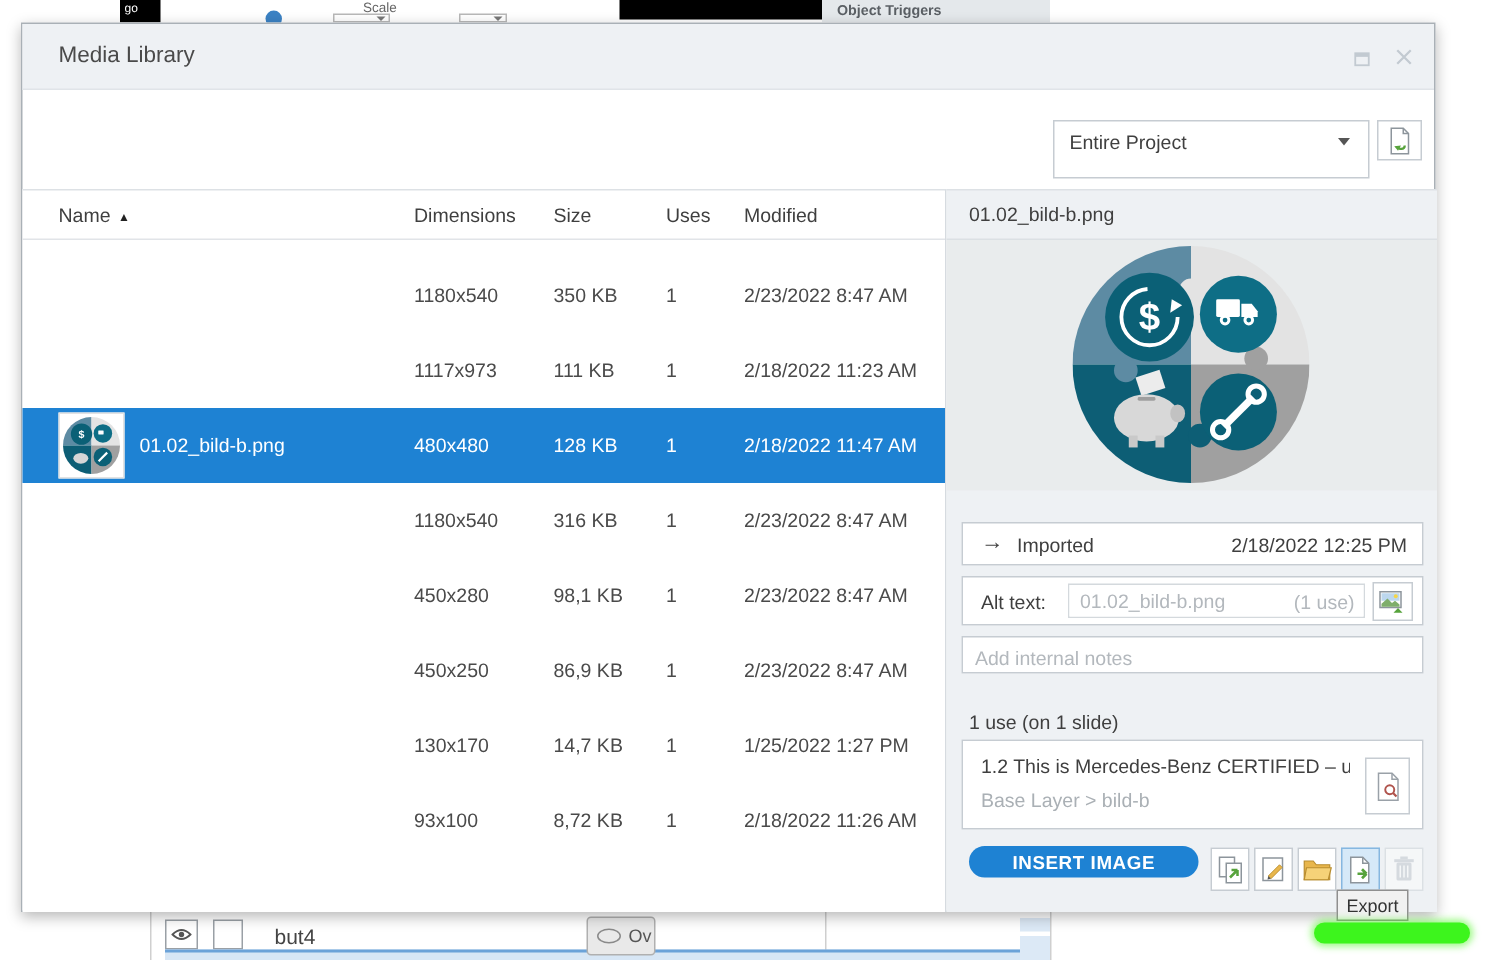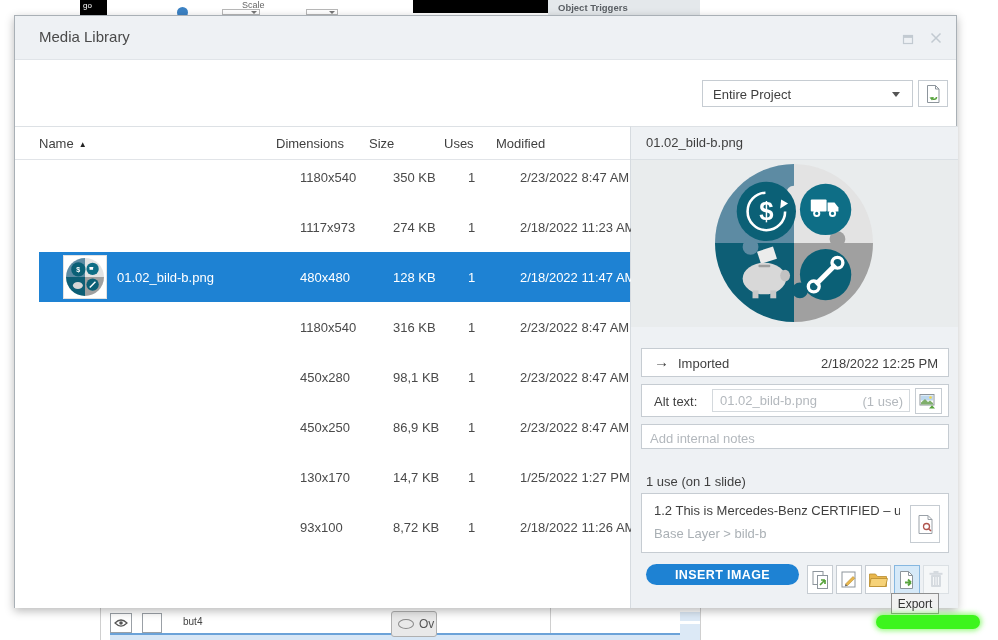--- a/index.html
+++ b/index.html
@@ -14,21 +14,21 @@
   .bg-dd { background:#fff; border:1px solid #b8b8b8; }
   .bg-dd .caret { position:absolute; right:2px; top:1px; width:0; height:0;
     border-left:3px solid transparent; border-right:3px solid transparent; border-top:3px solid #777; }
   .bg-ot-panel { background:#e4e8eb; }
   .bg-ot-panel span { font-size:9.5px; font-weight:bold; color:#5a5f64; position:absolute; left:10px; top:2px; }
   .bg-go { color:#fff; font-size:8px; position:absolute; left:3px; top:1px; }
   .bg-avatar { width:11px; height:11px; border-radius:50%; background:#3b82c4; }
 
   
   .tl-box { background:#fff; border:1px solid #9aa0a6; display:flex; align-items:center; justify-content:center; }
-  .tl-label { font-size:10px; color:#444; }
+  .tl-label { font-size:14px; color:#444; }
   .tl-bluebar { background:#d7e6f5; border-top:2px solid #6ba2d8; }
   .vline { background:#cfcfcf; width:1px; }
   .oval-btn { background:#e9e9e9; border:1px solid #b0b0b0; border-radius:3px;
     display:flex; align-items:center; gap:5px; padding-left:6px; font-size:12px; color:#555; }
   .oval-glyph { width:16px; height:10px; border:1.5px solid #8a8a8a; border-radius:50%; flex:0 0 auto; }
   .ctx-menu { background:#fff; border:1px solid #a3a3a3; box-shadow:2px 2px 4px rgba(0,0,0,.2); }
   .ctx-item { position:absolute; left:0; width:100%; height:26px; }
   .ctx-item .mi-icon { position:absolute; left:14px; top:6px; }
   .ctx-label { position:absolute; left:42px; top:5px; font-size:13px; color:#333; display:block; }
   .ctx-label.accel::first-letter { text-decoration:underline; }
@@ -45,36 +45,36 @@
     align-items:center; justify-content:center; cursor:default; }
 
   .tabs { position:absolute; left:26px; top:62px; display:flex; gap:26px; }
   .tab { font-size:17px; color:#4d4d4d; cursor:pointer; }
   .tab.active { color:var(--accent-blue, #1e82d3); }
 
   .search-input { position:absolute; left:458px; top:64px; width:218px; height:27px;
     border:1px solid #c6ccd2; font-size:13px; padding:0 8px; color:#444;
     font-family:"Liberation Sans", sans-serif; outline:none; }
   .search-input::placeholder { color:#9aa0a6; }
-  .scope-dd { position:absolute; left:687px; top:64px; width:211px; height:27px;
+  .scope-dd { position:absolute; left:687px; top:64px; width:211px; height:39px;
     background:#fff; border:1px solid #c6ccd2; font-size:13px; color:#3f3f3f; }
   .scope-dd .val { position:absolute; left:10px; top:6px; }
   .scope-dd .caret { position:absolute; right:12px; top:11px; width:0; height:0;
     border-left:4px solid transparent; border-right:4px solid transparent; border-top:5px solid #555; }
   .icon-btn { background:#fff; border:1px solid #c6ccd2; display:flex;
     align-items:center; justify-content:center; cursor:pointer; }
   .import-btn { position:absolute; left:903px; top:64px; width:30px; height:27px; }
 
   
   .table-pane { position:absolute; left:0; top:110px; width:616px; height:482px;
     background:#fff; border-top:1px solid #dde1e5; border-right:1px solid #d6dbe0; }
   .thead { position:absolute; left:0; top:0; width:100%; height:33px; border-bottom:1px solid #e1e4e8; }
   .th { position:absolute; top:9px; font-size:13px; color:#3f3f3f; cursor:pointer; }
   .sort-arrow { font-size:8px; color:#222; margin-left:5px; vertical-align:1px; }
-  .rows { position:absolute; left:0; top:25px; width:100%;padding-left:24px; }
+  .rows { position:absolute; left:0; top:45px; width:100%; }
   .media-row { position:relative; height:50px; cursor:pointer; }
   .media-row .cell { position:absolute; top:50%; transform:translateY(-50%);
     font-size:13px; color:#4a4a4a; white-space:nowrap; }
   .media-row.selected { background:var(--selected-row, #1e82d3); }
   .media-row.selected .cell { color:#fff; }
   .c-name { left:78px; } .c-dim { left:261px; } .c-size { left:354px; }
   .c-uses { left:429px; } .c-mod { left:481px; }
   .row-thumb { display:none; position:absolute; left:24px; top:3px; width:44px; height:44px;
     background:#fff; border:1px solid #e2e2e2; align-items:center; justify-content:center; }
   .media-row.selected .row-thumb { display:flex; }
@@ -211,21 +211,21 @@
             <span class="cell c-dim">1180x540</span>
             <span class="cell c-size">350 KB</span>
             <span class="cell c-uses">1</span>
             <span class="cell c-mod">2/23/2022 8:47 AM</span>
           </div>
 
           <div class="media-row">
 
             <span class="cell c-name"></span>
             <span class="cell c-dim">1117x973</span>
-            <span class="cell c-size">274 KB</span>
+            <span class="cell c-size">111 KB</span>
             <span class="cell c-uses">1</span>
             <span class="cell c-mod">2/18/2022 11:23 AM</span>
           </div>
 
           <div class="media-row selected">
             <span class="row-thumb">
               <svg width="38" height="38" viewBox="0 0 160 160">
                 <path d="M80,80 L80,0 A80,80 0 0 0 0,80 Z" fill="#5d8ba3"></path>
                 <path d="M80,80 L160,80 A80,80 0 0 0 80,0 Z" fill="#e3e3e3"></path>
                 <path d="M80,80 L0,80 A80,80 0 0 0 80,160 Z" fill="#0d5e75"></path>

